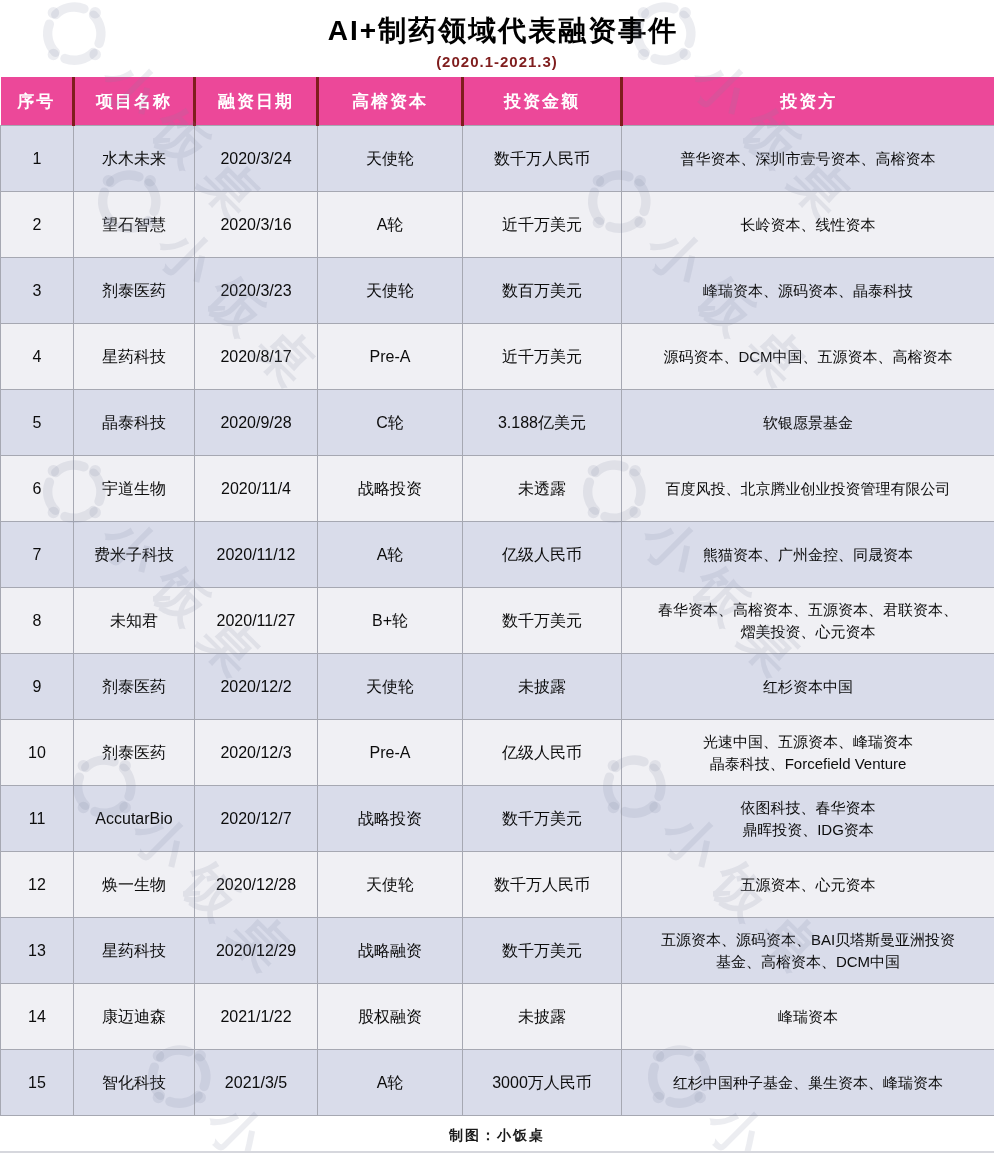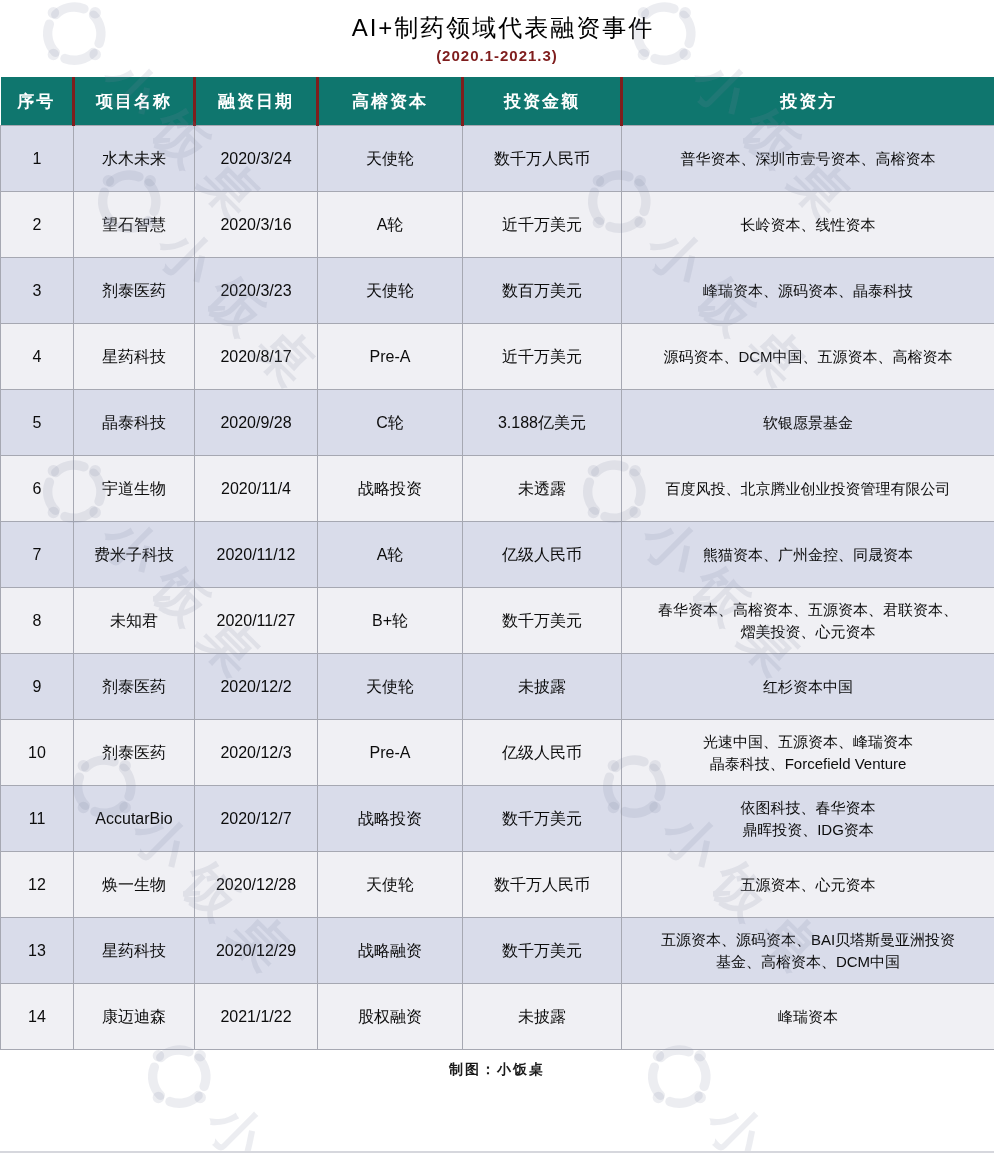--- a/index.html
+++ b/index.html
@@ -1,26 +1,26 @@
 <!DOCTYPE html>
 <html><head>
 <meta charset="utf-8">
 <style>
   html,body{margin:0;padding:0;background:#fff;}
   .page{position:relative;width:994px;height:1153px;background:#fff;overflow:hidden;
         font-family:"Liberation Sans","DejaVu Sans",sans-serif;color:#111;
         border-bottom:2px solid #d6d7dd;box-sizing:border-box;}
   
   .titleband{position:relative;height:77px;text-align:center;z-index:1;}
-  .title{padding-top:12px;font-size:24px;font-weight:normal;letter-spacing:2px;color:#000;padding-left:12px;}
+  .title{padding-top:12px;font-size:28px;font-weight:bold;letter-spacing:2px;color:#000;padding-left:12px;}
   .subtitle{margin-top:3px;font-size:15px;font-weight:bold;color:#7f1d1d;letter-spacing:1px;}
   
   table{width:994px;border-collapse:collapse;table-layout:fixed;position:relative;z-index:1;}
   col.c0{width:73px}col.c1{width:121px}col.c2{width:123px}col.c3{width:145px}col.c4{width:159px}col.c5{width:373px}
-  thead th{height:46px;background:#0f766e;color:#fff;font-size:17px;font-weight:bold;
+  thead th{height:46px;background:#ec4899;color:#fff;font-size:17px;font-weight:bold;
            letter-spacing:2px;border:none;}
   thead th + th{border-left:3px solid #7f1d1d;}
   tbody td{height:66px;text-align:center;vertical-align:middle;font-size:16px;color:#0c0c0c;
            border:1px solid #a6a8b2;white-space:pre-line;line-height:1.45;padding:2px 4px;box-sizing:border-box;}
   tbody tr:nth-child(odd) td{background:#d9dcea;}
   tbody tr:nth-child(even) td{background:#f0f0f4;}
   td.investors{font-size:15px;}
   
   .footband{position:relative;height:40px;display:flex;align-items:center;justify-content:center;z-index:1;}
   .credit{font-size:14px;font-weight:bold;color:#1a1a1a;letter-spacing:2px;}
@@ -274,20 +274,28 @@
 基金、高榕资本、DCM中国</td>
         </tr>
       <tr>
           <td>14</td>
           <td>康迈迪森</td>
           <td>2021/1/22</td>
           <td>股权融资</td>
           <td>未披露</td>
           <td class="investors">峰瑞资本</td>
         </tr>
+      <tr>
+          <td>15</td>
+          <td>智化科技</td>
+          <td>2021/3/5</td>
+          <td>A轮</td>
+          <td>3000万人民币</td>
+          <td class="investors">红杉中国种子基金、巢生资本、峰瑞资本</td>
+        </tr>
     </tbody>
   </table>
 
   <div class="footband">
     <span class="credit">制图：小饭桌</span>
   </div>
 
 </div>
 
 </body></html>

